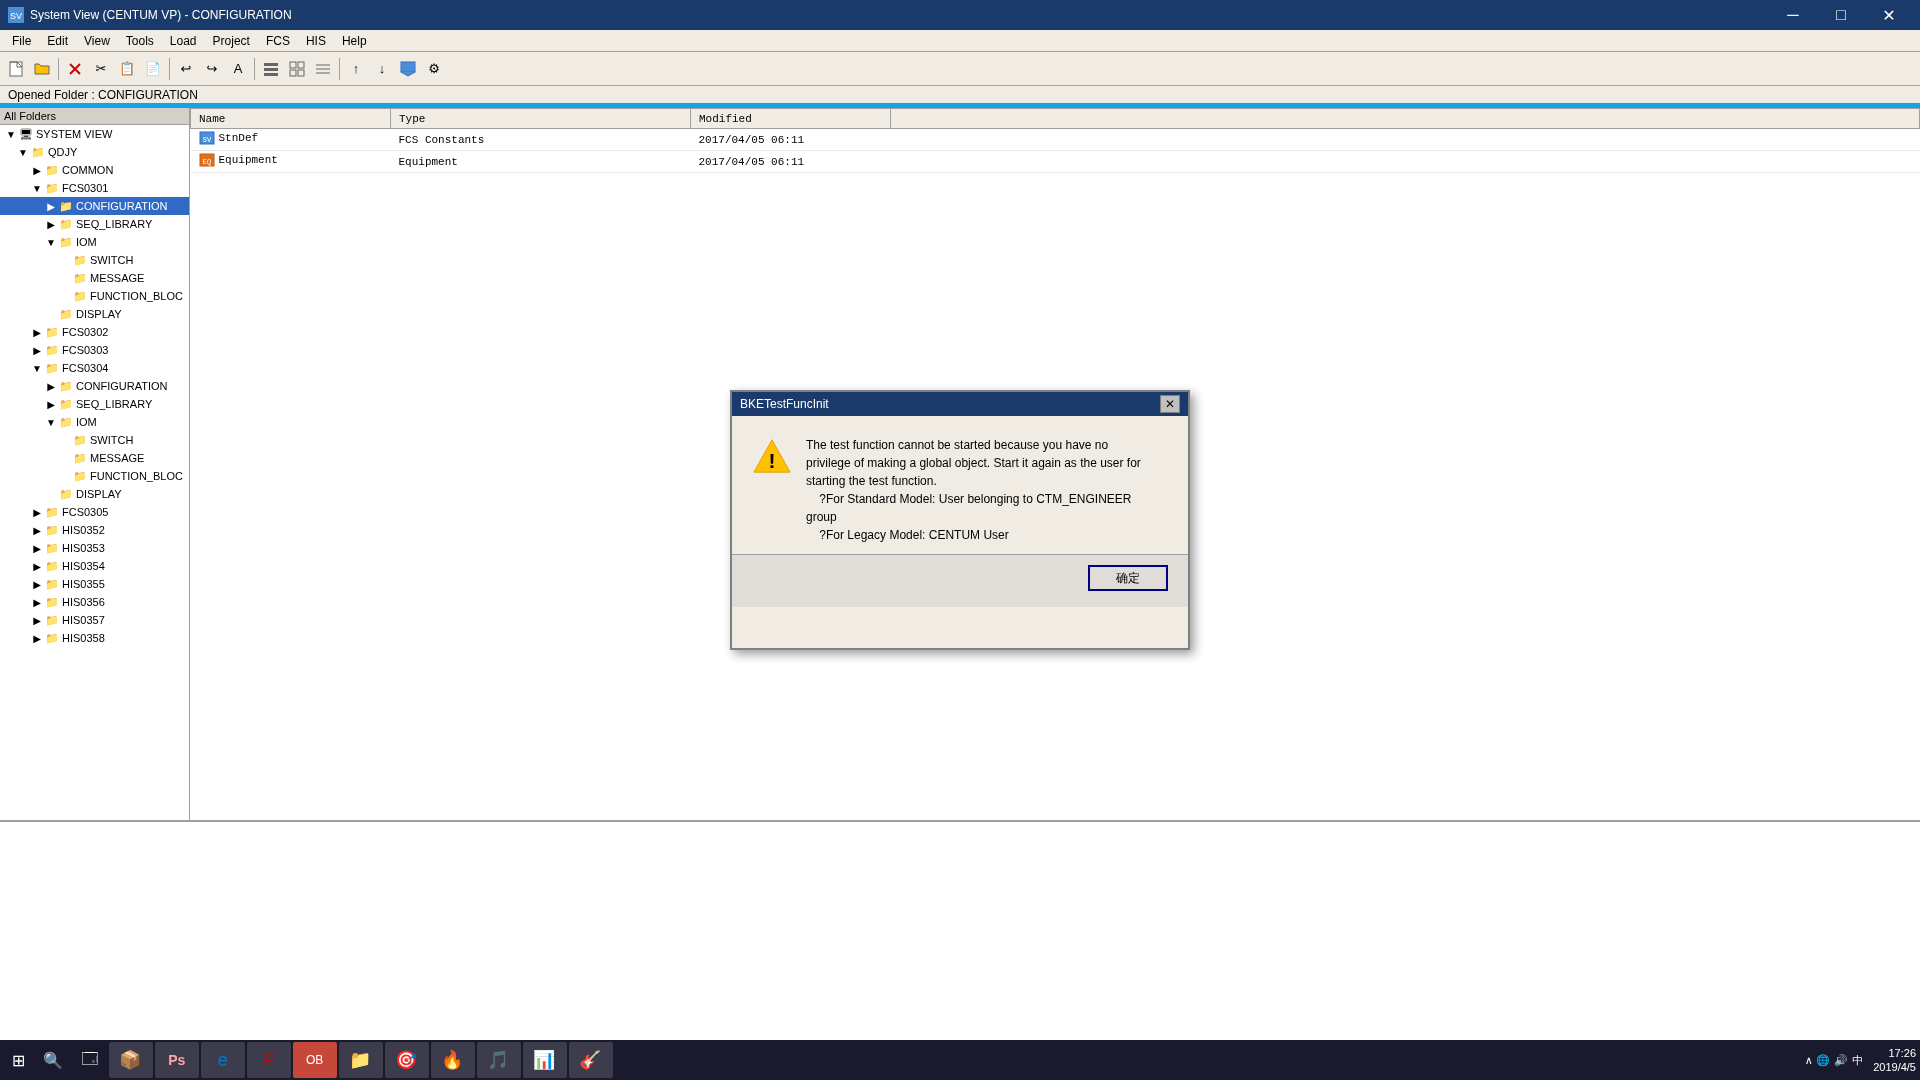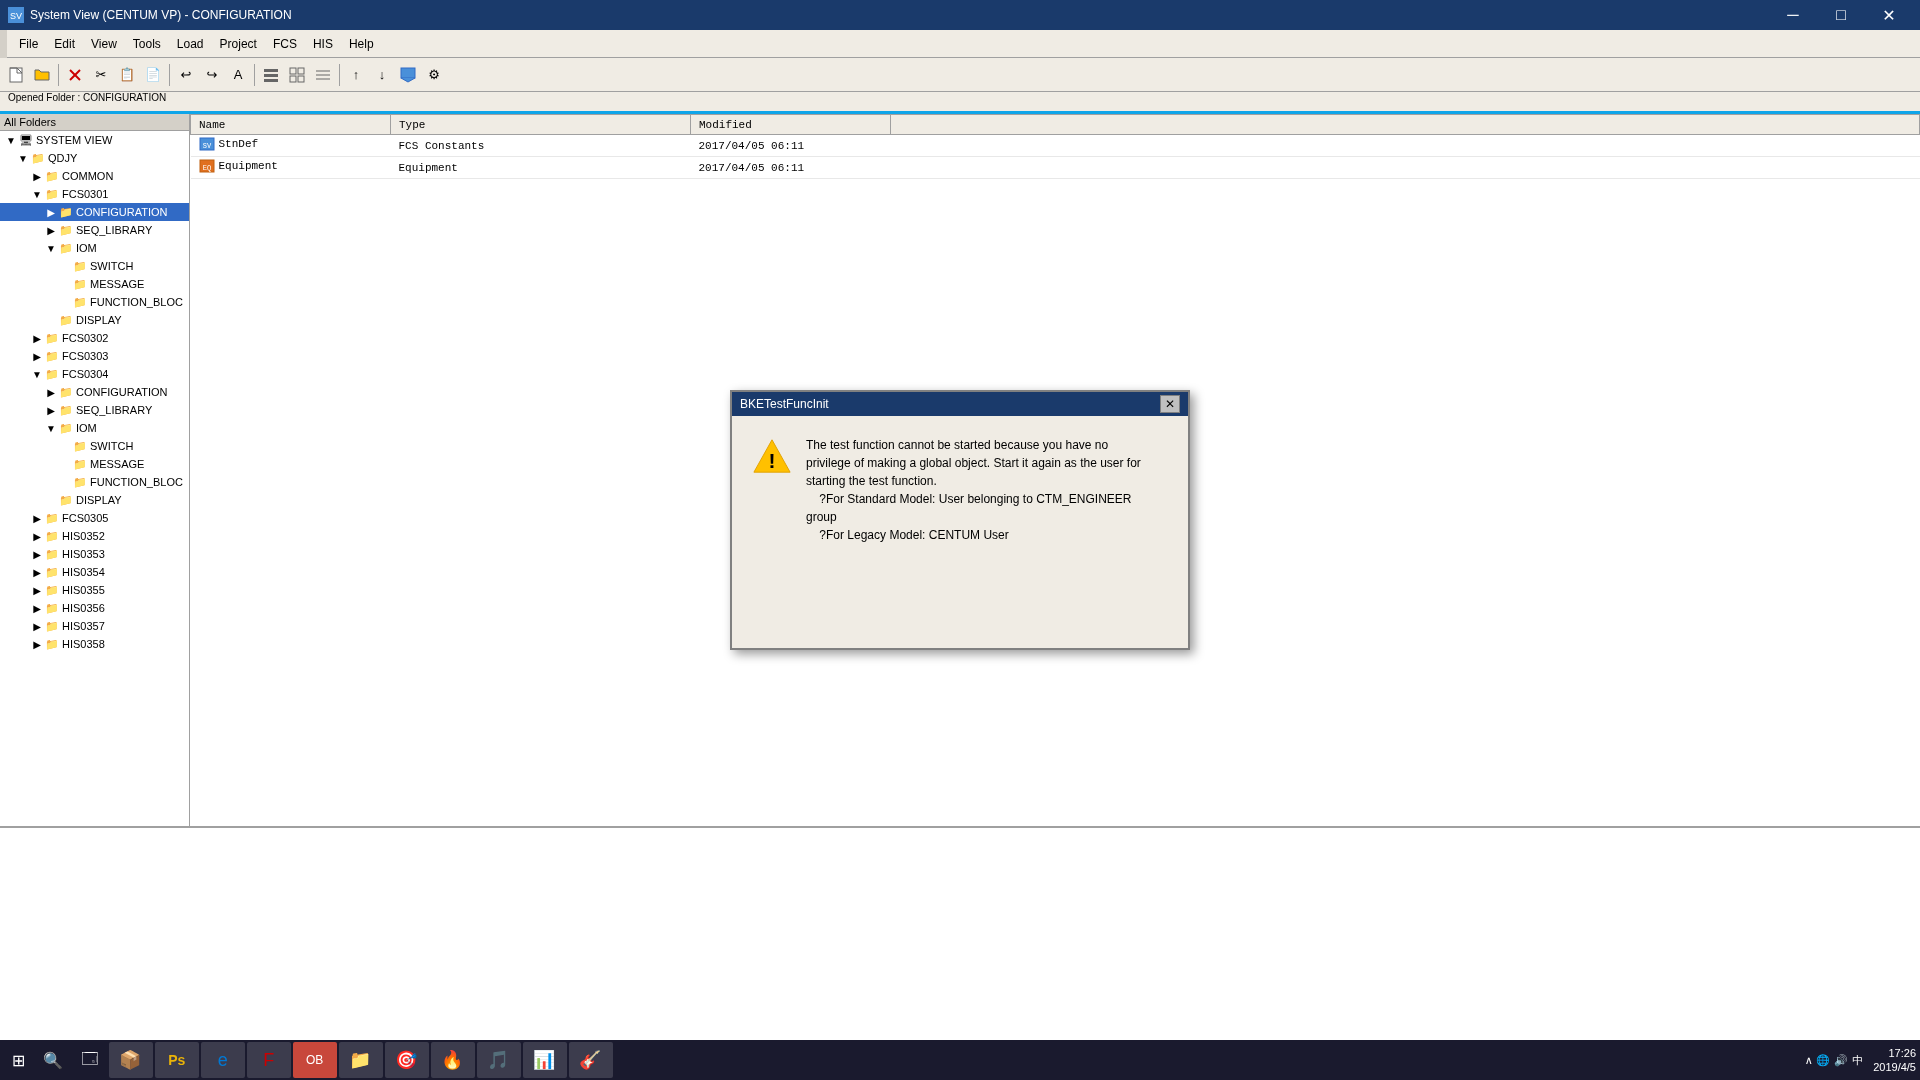--- a/index.html
+++ b/index.html
@@ -16,27 +16,26 @@
       color: white;
     }
     .title-bar-left { display: flex; align-items: center; gap: 6px; }
     .title-bar-icon { width: 16px; height: 16px; background: #4a90d9; display: flex; align-items: center; justify-content: center; font-size: 10px; }
     .title-bar-title { font-size: 12px; font-weight: normal; }
     .title-bar-buttons { display: flex; gap: 2px; }
     .title-btn { width: 46px; height: 30px; border: none; cursor: pointer; display: flex; align-items: center; justify-content: center; font-size: 16px; color: white; background: transparent; }
 
     
     .menu-bar {
-      height: 28px;
+      height: 22px;
       background: #f0ece4;
       display: flex;
       align-items: center;
       border-bottom: 1px solid #a0a0a0;
       padding: 0 4px;
-      margin-left: 7px;
     }
     .menu-item { padding: 2px 8px; cursor: pointer; font-size: 12px; }
 
     
     .toolbar {
       height: 34px;
       background: #f0ece4;
       display: flex;
       align-items: center;
       gap: 2px;
@@ -47,23 +46,24 @@
       width: 24px; height: 24px; border: 1px solid transparent;
       background: transparent; cursor: pointer; display: flex; align-items: center; justify-content: center; font-size: 13px;
     }
     .toolbar-sep { width: 1px; height: 22px; background: #a0a0a0; margin: 0 2px; }
 
     
     .folder-bar {
       height: 22px;
       background: #f0ece4;
       display: flex;
+      align-items: center;
       padding: 0 8px;
-      border-bottom: 3px solid #0ea5e9;
-      font-size: 10px;
+      border-bottom: 5px solid #0ea5e9;
+      font-size: 12px;
     }
 
     
     .main-split {
       display: flex;
       flex: 1;
       overflow: hidden;
     }
 
     
@@ -590,29 +590,32 @@
       </div>
       <div class="modal-text">
         <span>The test function cannot be started because you have no</span><br>
         <span>privilege of making a global object. Start it again as the user for</span><br>
         <span>starting the test function.</span><br>
         &nbsp;&nbsp;&nbsp;&nbsp;<span>?For Standard Model: User belonging to CTM_ENGINEER</span><br>
         <span>group</span><br>
         &nbsp;&nbsp;&nbsp;&nbsp;<span>?For Legacy Model: CENTUM User</span>
       </div>
     </div>
+    <div class="modal-footer">
+      <button class="modal-ok-btn">确定</button>
+    </div>
   </div>
 </div>
 
 <div class="taskbar" style="position:fixed; bottom:0; left:0; right:0; width:1920px;">
   <button class="taskbar-btn" title="Start">⊞</button>
   <button class="taskbar-btn" title="Search">🔍</button>
   <button class="taskbar-btn" title="Task View">🗔</button>
   <button class="taskbar-app">📦</button>
-  <button class="taskbar-app" style="font-size:14px; font-weight:bold; color:#eab308;">Ps</button>
+  <button class="taskbar-app" style="font-size:14px; font-weight:bold; color:#fca5a5;">Ps</button>
   <button class="taskbar-app" style="color:#0078d4;">e</button>
   <button class="taskbar-app" style="color:#c00;">F</button>
   <button class="taskbar-app" style="background:#c8473b; color:white; font-size:12px;">OB</button>
   <button class="taskbar-app">📁</button>
   <button class="taskbar-app">🎯</button>
   <button class="taskbar-app">🔥</button>
   <button class="taskbar-app">🎵</button>
   <button class="taskbar-app">📊</button>
   <button class="taskbar-app">🎸</button>
   <div class="taskbar-sep-area"></div>

